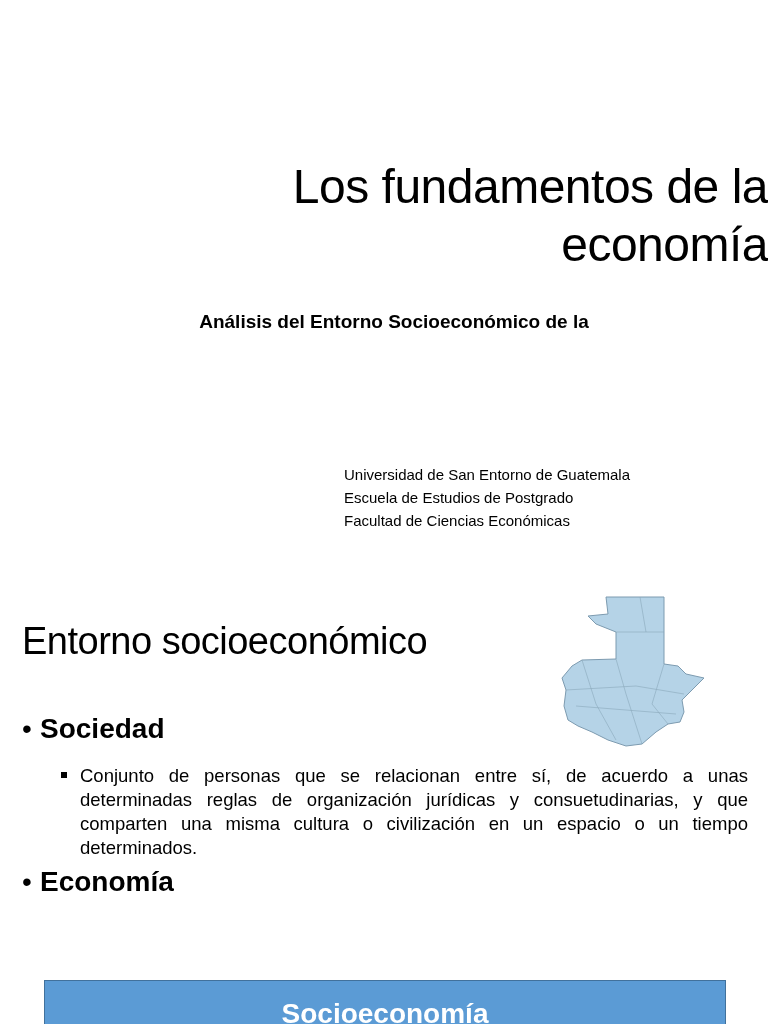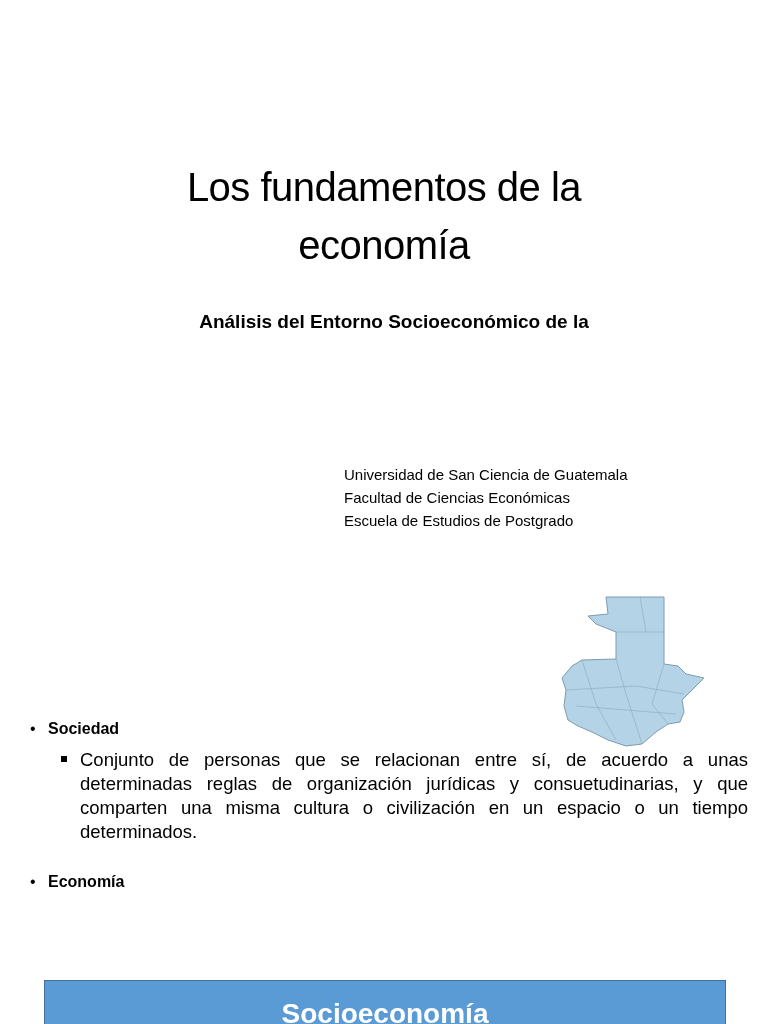--- a/index.html
+++ b/index.html
@@ -8,21 +8,21 @@
       background: #ffffff; position: relative;
       font-family: "Liberation Sans", "DejaVu Sans", sans-serif;
       color: #000;
     }
     .slide { position: absolute; left: 0; width: 768px; }
     #slide1 { top: 0; height: 576px; }
     #slide2 { top: 576px; height: 448px; overflow: hidden; }
 
     .title1 {
       position: absolute; left: 0; right: 0; top: 158px;
-      text-align: center; font-size: 40px; line-height: 58px;
+      text-align: right; font-size: 48px; line-height: 58px;
       letter-spacing: -0.5px; font-weight: normal;
     }
     .title1 .line { display: block; }
     .subtitle1 {
       position: absolute; left: 0; right: 0; top: 307px;
       text-align: center; font-size: 19px; line-height: 29px; font-weight: bold; margin-left: 20px;
     }
     .subtitle1 .line { display: block; }
     .affil {
       position: absolute; left: 344px; top: 463px;
@@ -31,26 +31,26 @@
     .affil .line { display: block; }
 
     .title2 {
       position: absolute; left: 22px; top: 40px;
       font-size: 38px; line-height: 50px; letter-spacing: -0.5px;
     }
     .map {
       position: absolute; left: 556px; top: 18px; width: 150px; height: 155px;
     }
     .bullet {
-      position: absolute; left: 30px; font-size: 16px; font-weight: bold; line-height: 30px;
+      position: absolute; left: 22px; font-size: 28px; font-weight: bold; line-height: 30px;
     }
     .bullet .dot { display: inline-block; width: 18px; font-weight: normal; }
     .sub {
       position: absolute; left: 80px; width: 668px;
-      font-size: 18.5px; line-height: 24px; text-align: justify;
+      font-size: 18.5px; line-height: 24px; text-align: justify; margin-top: 16px;
     }
     .sub .sq {
       position: absolute; left: -19px; top: 8px; width: 6px; height: 6px; background: #000;
     }
     .bluebox {
       position: absolute; left: 44px; top: 404px; width: 682px; height: 80px;
       background: #5b9bd5; border: 1px solid #41719c; box-sizing: border-box;
       text-align: center;
     }
     .bluebox span {
@@ -63,27 +63,28 @@
 
 <div class="slide" id="slide1">
   <h1 class="title1" style="margin:0;">
     <span class="line">Los fundamentos de la</span>
     <span class="line">economía</span>
   </h1>
   <div class="subtitle1">
     <span class="line">Análisis del Entorno Socioeconómico de la</span>
   </div>
   <div class="affil">
-    <span class="line">Universidad de San Ciencia de Guatemala</span>
+    <span class="line">Universidad de San Entorno de Guatemala</span>
+    <span class="line">Escuela de Estudios de Postgrado</span>
     <span class="line">Facultad de Ciencias Económicas</span>
-    <span class="line">Escuela de Estudios de Postgrado</span>
   </div>
 </div>
 
 <div class="slide" id="slide2">
+  <div class="title2">Entorno socioeconómico</div>
 
   <svg class="map" viewBox="0 0 150 155">
     <path d="M50 3 L108 3 L108 70 L122 72 L130 80 L148 84 L140 92 L132 100 L126 106 L128 118 L124 128 L112 130 L100 138 L86 150 L70 152 L52 146 L36 138 L22 132 L12 126 L8 112 L10 96 L6 84 L16 72 L26 66 L60 65 L60 38 L50 34 L40 30 L32 22 L52 20 Z" fill="#b5d3e7" stroke="#7d9bb0" stroke-width="1"></path>
     <g stroke="#8aa7bb" stroke-width="0.6" fill="none">
       <path d="M60 38 L108 38"></path>
       <path d="M10 96 L80 92 L128 100"></path>
       <path d="M26 66 L40 110 L60 146"></path>
       <path d="M60 65 L70 100 L86 150"></path>
       <path d="M108 70 L96 110 L112 130"></path>
       <path d="M20 112 L120 120"></path>

